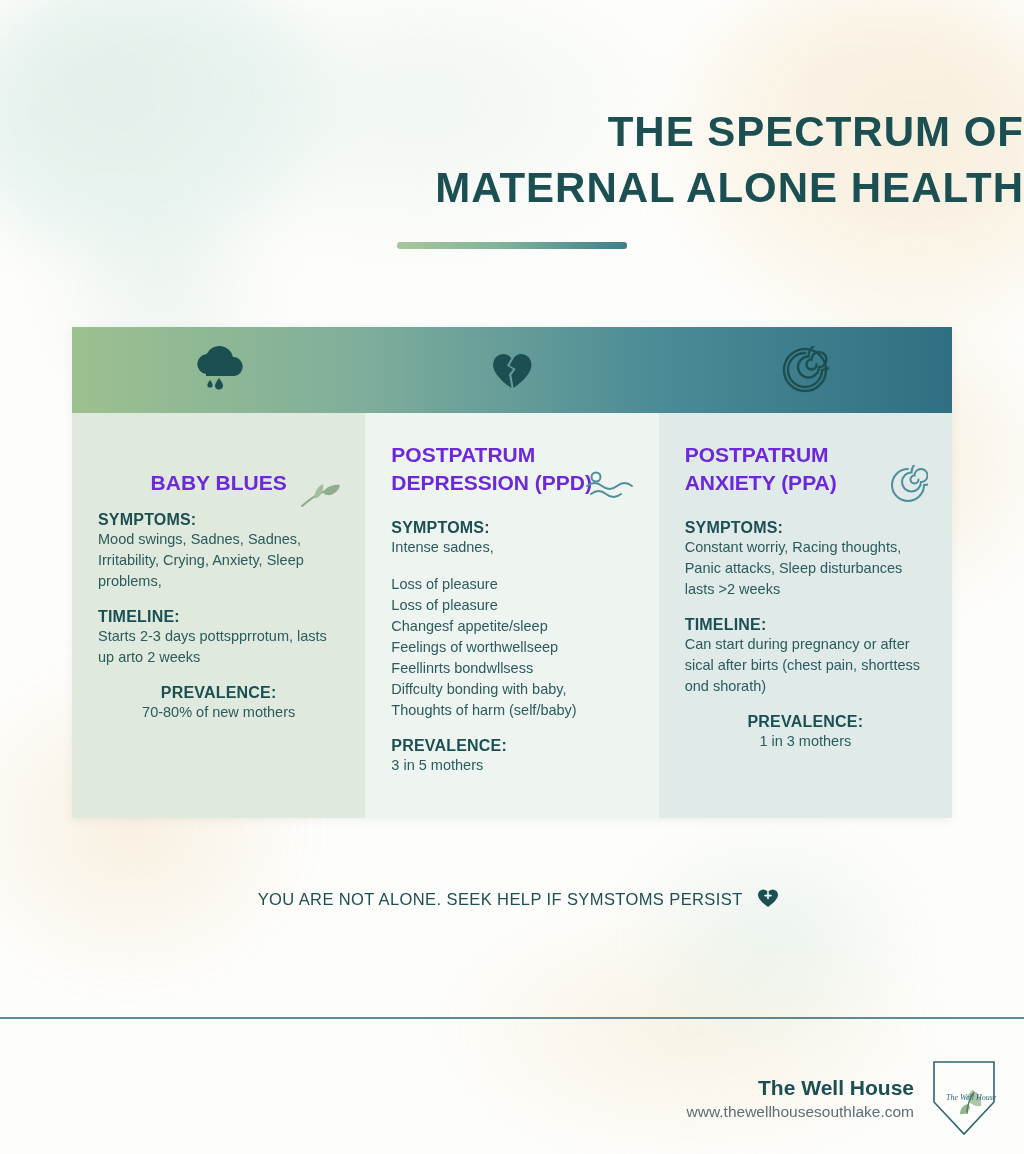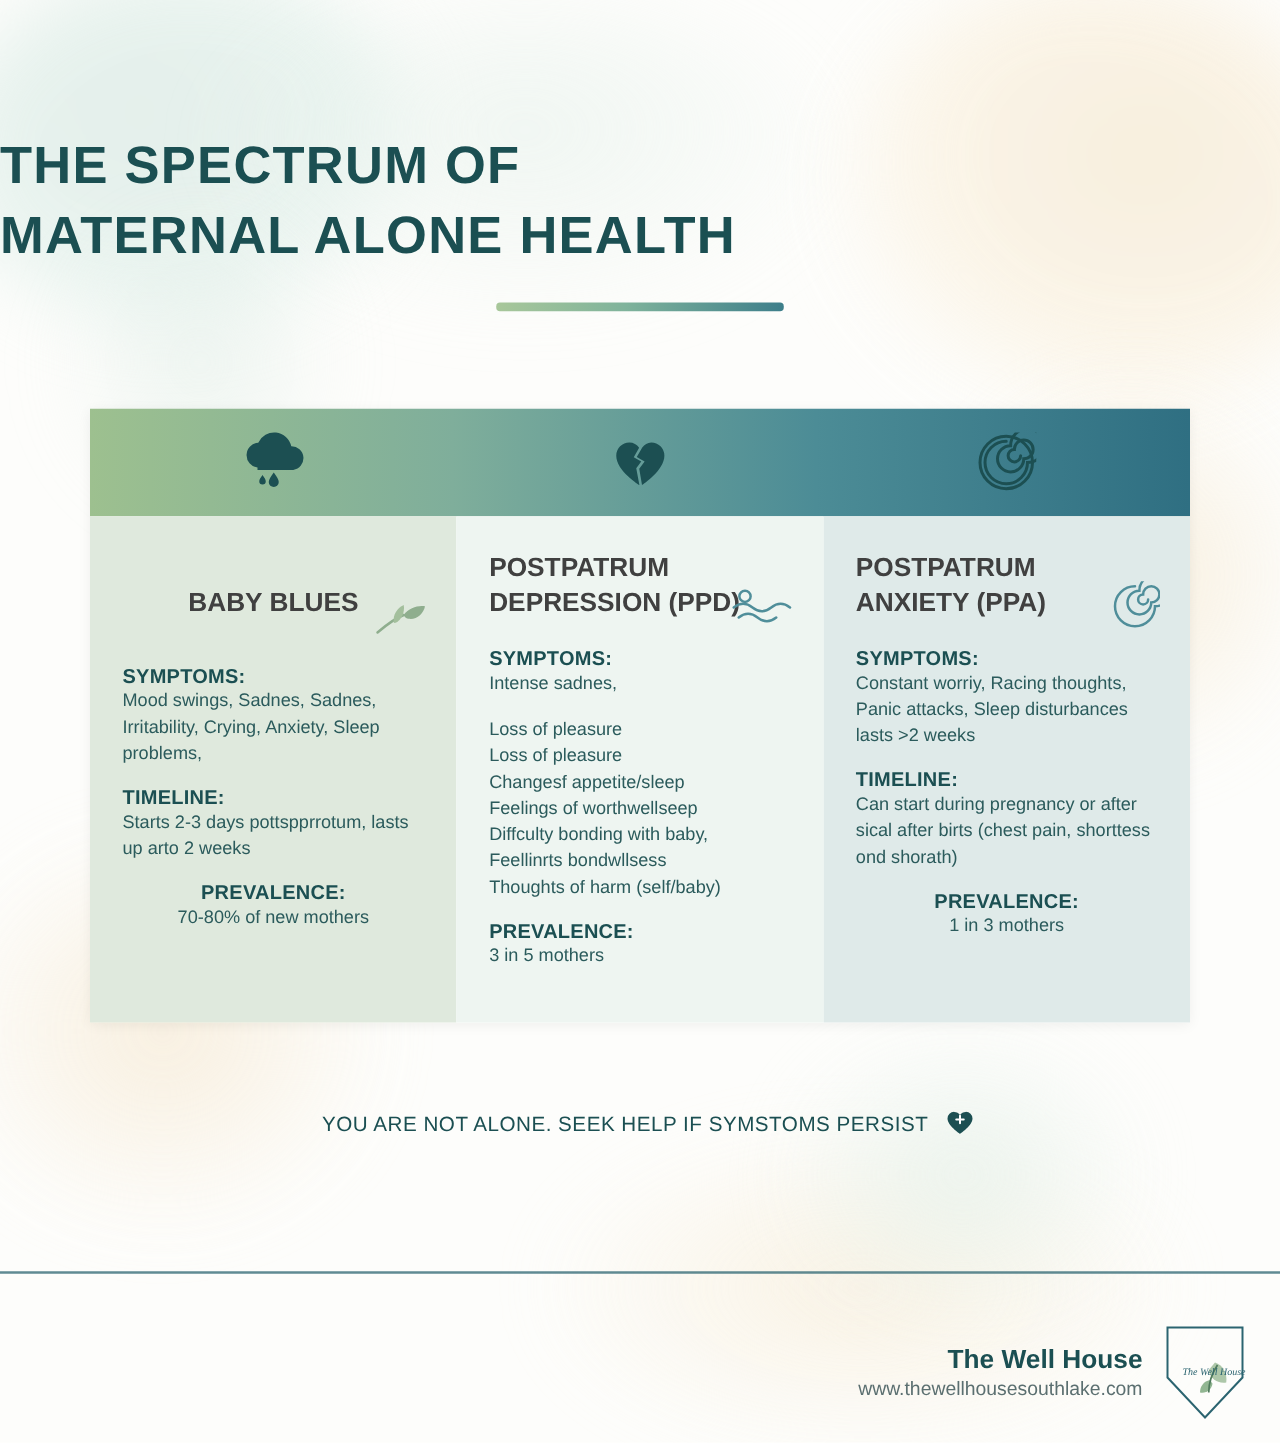--- a/index.html
+++ b/index.html
@@ -18,21 +18,21 @@
   .b1{left:-40px;top:-30px;width:380px;height:300px;background:radial-gradient(ellipse at 40% 40%,#cfe4dd 0%,#dceee8 55%,rgba(255,255,255,0) 75%);}
   .b2{left:160px;top:0px;width:520px;height:260px;background:radial-gradient(ellipse at 50% 40%,#e4f0ea 0%,rgba(255,255,255,0) 72%);}
   .b3{right:-60px;top:-20px;width:420px;height:360px;background:radial-gradient(ellipse at 60% 40%,#f7ecd8 0%,#fbf4e6 50%,rgba(255,255,255,0) 75%);opacity:.85;}
   .b4{right:-30px;top:300px;width:300px;height:320px;background:radial-gradient(ellipse at 50% 50%,#f6ead4 0%,rgba(255,255,255,0) 72%);opacity:.8;}
   .b5{left:-50px;top:660px;width:360px;height:330px;background:radial-gradient(ellipse at 50% 50%,#f7ecd9 0%,rgba(255,255,255,0) 72%);opacity:.85;}
   .b6{left:430px;top:900px;width:520px;height:260px;background:radial-gradient(ellipse at 50% 50%,#f8efdd 0%,rgba(255,255,255,0) 72%);opacity:.8;}
   .b7{left:620px;top:820px;width:300px;height:240px;background:radial-gradient(ellipse at 50% 50%,#e6f1ea 0%,rgba(255,255,255,0) 72%);opacity:.8;}
   .b8{left:40px;top:160px;width:240px;height:260px;background:radial-gradient(ellipse at 50% 50%,#dcebe4 0%,rgba(255,255,255,0) 70%);opacity:.5;}
 
   
-  .header{position:absolute;left:0;right:0;top:104px;text-align:left;}
+  .header{position:absolute;left:0;right:0;top:104px;text-align:right;}
   .title-line{
     font-size:42px;font-weight:bold;letter-spacing:1px;
     color:#1b4f52;line-height:56px;
   }
   .divider{
     width:230px;height:7px;margin:26px auto 0;
     background:linear-gradient(90deg,#a8c79a 0%,#7fb39b 45%,#3d7e8a 100%);
     border-radius:3px;
   }
 
@@ -52,24 +52,24 @@
   .card-body{display:flex;height:405px;}
   .col{
     flex:1;padding:28px 26px 0 26px;position:relative;
     box-sizing:border-box;
   }
   .col-1{background:#dfe9dd;}
   .col-2{background:#eef5f1;}
   .col-3{background:#dfeae9;}
 
   .col-title{
-    font-size:21px;font-weight:bold;color:#404040;line-height:28px;
+    font-size:21px;font-weight:bold;color:#6d28d9;line-height:28px;
     margin:0 0 22px 0;
   }
-  .col-1 .col-title{text-align:center;margin-top:28px;margin-bottom:36px;}
+  .col-1 .col-title{text-align:center;margin-top:28px;margin-bottom:14px;}
 
   .lbl{font-size:16px;font-weight:bold;color:#1b4f52;letter-spacing:.2px;}
   .txt{font-size:14.5px;color:#2b5b5c;line-height:21px;}
   .blk{margin-bottom:16px;}
   .blk .txt{display:block;}
   .center{text-align:center;}
 
   .deco{position:absolute;right:22px;}
   .deco svg{display:block;}
 
@@ -174,22 +174,22 @@
       <div class="blk">
         <span class="lbl">SYMPTOMS:</span>
         <span class="txt">Intense sadnes,</span>
       </div>
 
       <div class="blk">
         <div class="txt">Loss of pleasure</div>
         <div class="txt">Loss of pleasure</div>
         <div class="txt">Changesf appetite/sleep</div>
         <div class="txt">Feelings of worthwellseep</div>
+        <div class="txt">Feellinrts bondwllsess</div>
         <div class="txt">Diffculty bonding with baby,</div>
-        <div class="txt">Feellinrts bondwllsess</div>
         <div class="txt">Thoughts of harm (self/baby)</div>
       </div>
 
       <div class="blk">
         <div class="lbl">PREVALENCE:</div>
         <div class="txt">3 in 5 mothers</div>
       </div>
     </div>
 
     <div class="col col-3">

